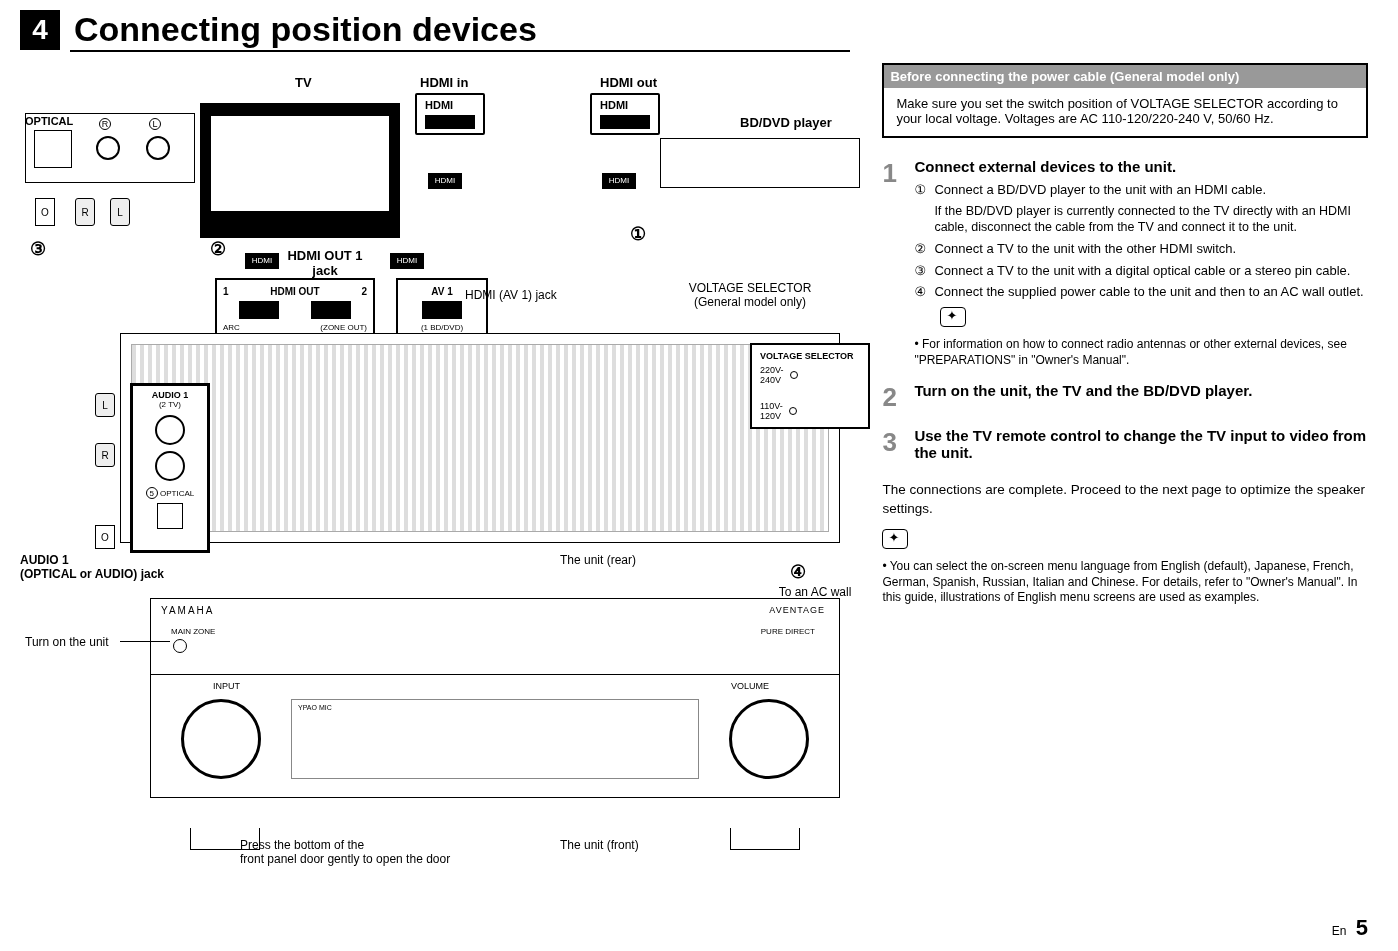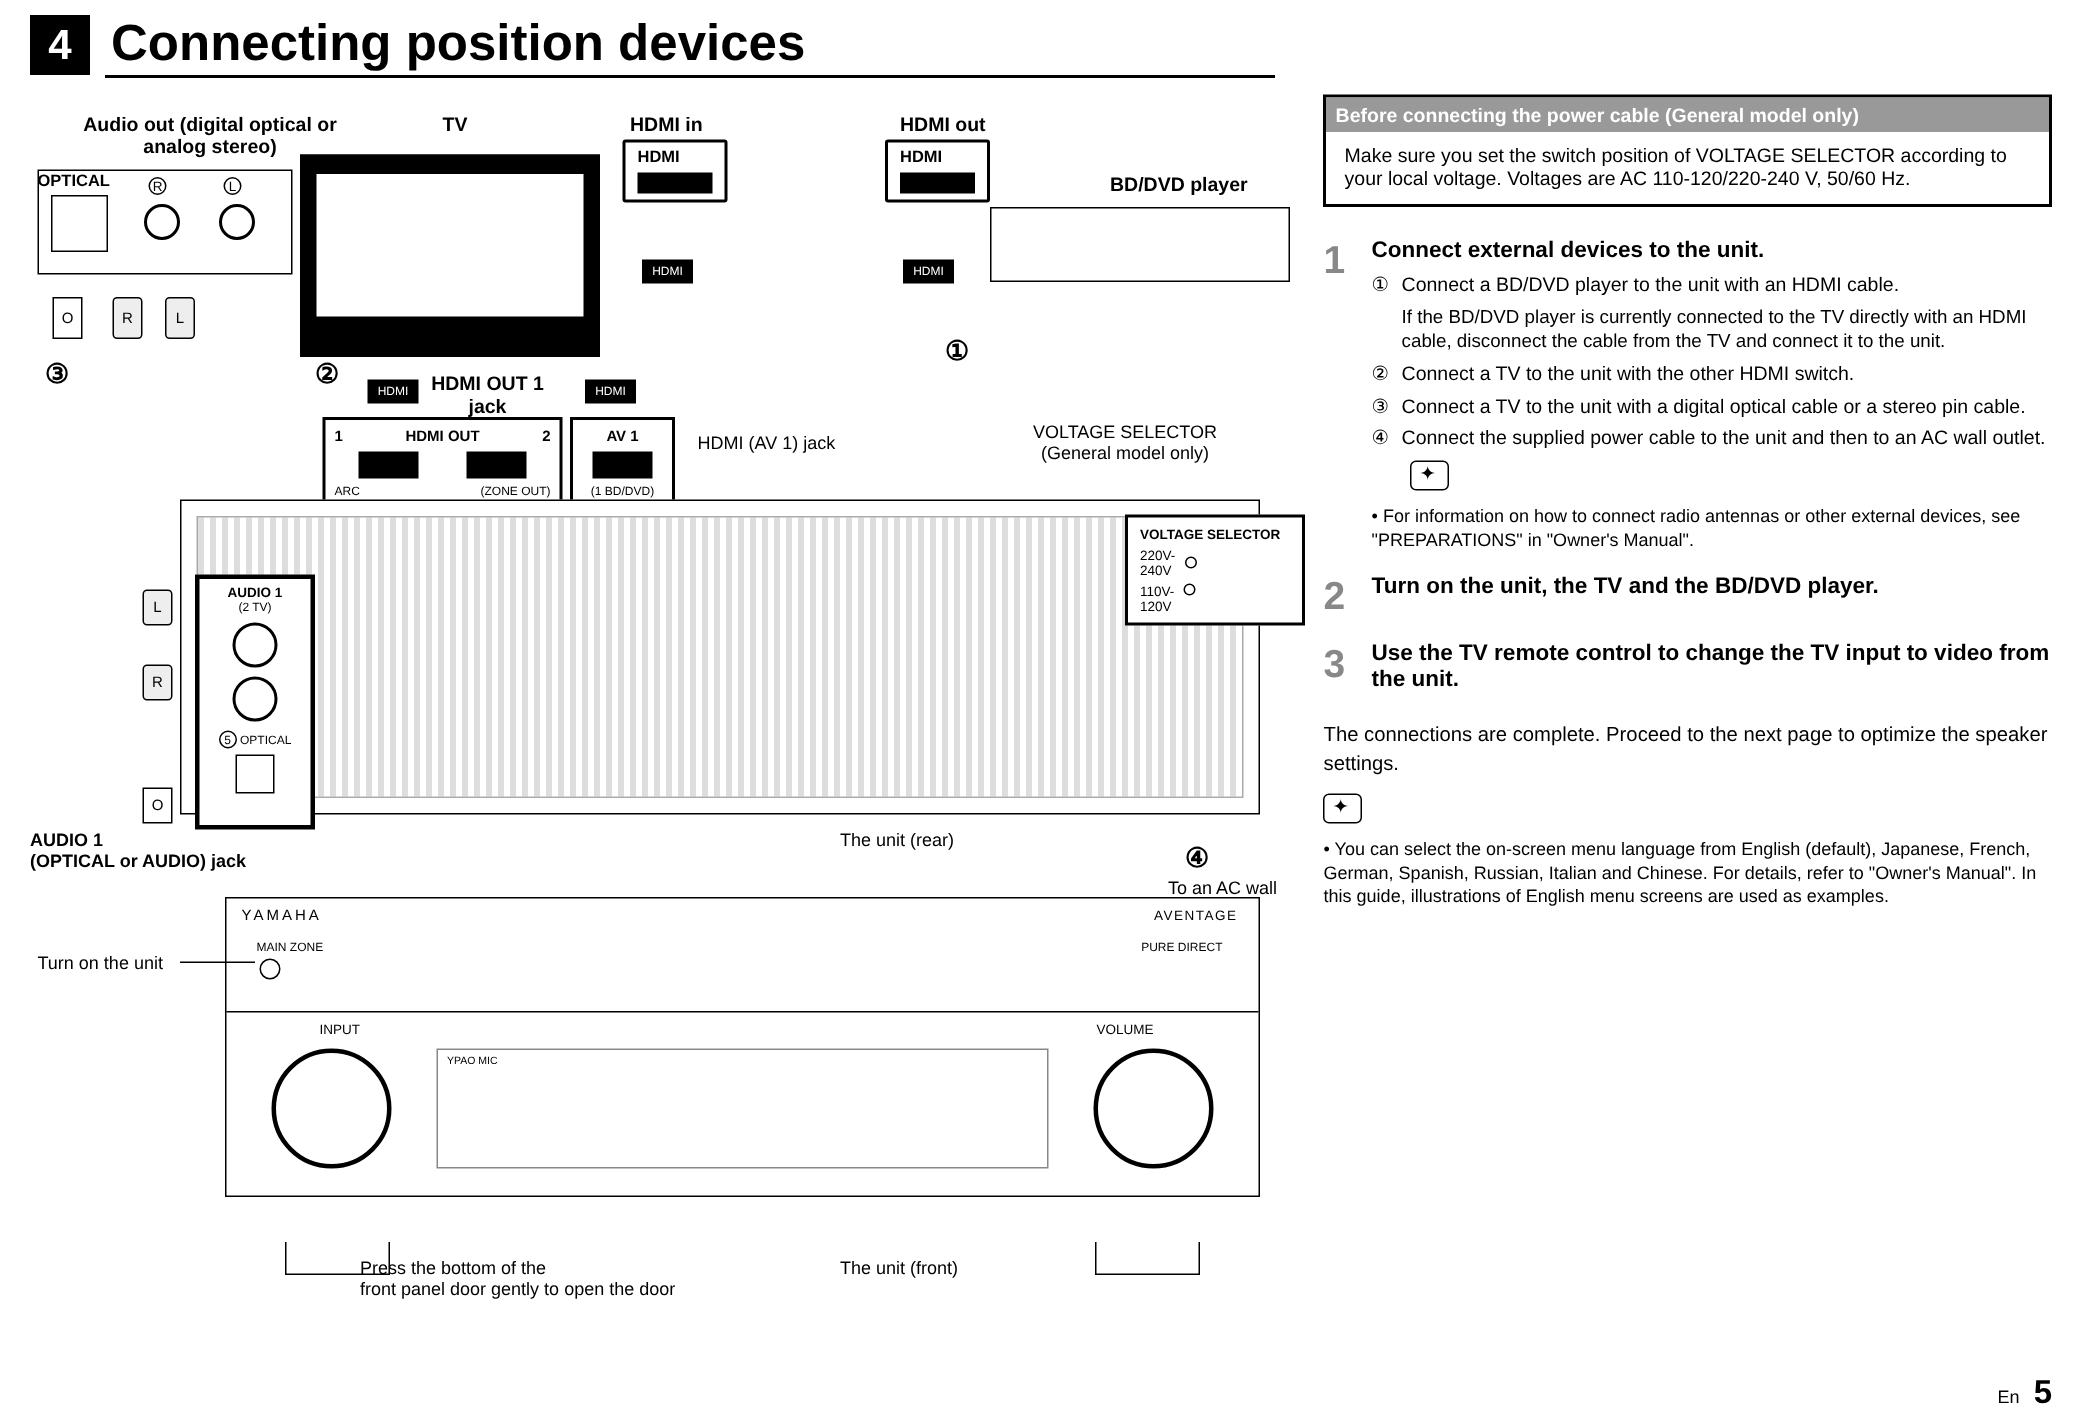--- a/index.html
+++ b/index.html
@@ -100,22 +100,20 @@
   <div class="step-badge">4</div>
   <div class="title">Connecting position devices</div>
 </div>
 <div class="title-rule"></div>
 
 <div class="main">
 
   <div class="left-col">
     <div class="diagram-area">
 
-      <div class="lbl" style="left: 20px; top: 12px; width: 200px; white-space: pre-line;">Audio out (digital optical or
-analog stereo)</div>
       <div class="lbl" style="left:275px;top:12px;">TV</div>
       <div class="lbl" style="left:400px;top:12px;">HDMI in</div>
       <div class="lbl" style="left:580px;top:12px;">HDMI out</div>
 
       <div class="hdmi-tag" style="left:395px;top:30px;">
         <span>HDMI</span>
         <div class="hdmi-port"></div>
       </div>
       <div class="hdmi-tag" style="left:570px;top:30px;">
         <span>HDMI</span>
@@ -163,38 +161,38 @@
         <div style="display:flex;justify-content:space-around;margin:4px 0;">
           <div style="width:40px;height:18px;background:#000;"></div>
           <div style="width:40px;height:18px;background:#000;"></div>
         </div>
         <div style="display:flex;justify-content:space-between;font-size:8px;">
           <span>ARC</span>
           <span>(ZONE OUT)</span>
         </div>
       </div>
 
-      <div class="callout-box" style="left:360px;top:215px;width:70px;">
+      <div class="callout-box" style="left:376px;top:215px;width:92px;">
         <div style="font-weight:bold;">AV 1</div>
         <div style="width:40px;height:18px;background:#000;margin:4px auto;"></div>
         <div style="font-size:8px;text-align:center;">(1 BD/DVD)</div>
       </div>
       <div class="lbl small" style="left:445px;top:225px;">HDMI (AV 1) jack</div>
       <div class="lbl small" style="left:640px;top:218px;width:180px;text-align:center;white-space:pre-line;">VOLTAGE SELECTOR
 (General model only)</div>
 
       <div class="rearpanel" style="left:100px;top:270px;width:720px;">
         <div class="inner"></div>
       </div>
 
       <div class="voltage-tag" style="left:730px;top:280px;">
         <div style="font-weight:bold;font-size:9px;margin-bottom:4px;">VOLTAGE SELECTOR</div>
         <div style="display:flex;align-items:center;gap:6px;white-space:pre-line;"><span style="white-space: pre-line;">220V-
 240V</span><span style="width:8px;height:8px;border:1px solid #000;border-radius:50%;display:inline-block;"></span></div>
-        <div style="display:flex;gap:6px;white-space:pre-line;margin-top:4px;"><span style="white-space: pre-line;">110V-
+        <div style="display:flex;align-items:center;gap:6px;white-space:pre-line;margin-top:16px;"><span style="white-space: pre-line;">110V-
 120V</span><span style="width:8px;height:8px;border:1px solid #000;border-radius:50%;display:inline-block;"></span></div>
       </div>
 
       <div class="zoom-box" style="left:110px;top:320px;width:80px;height:170px;padding:4px;">
         <div style="font-size:9px;font-weight:bold;text-align:center;">AUDIO 1</div>
         <div style="font-size:8px;text-align:center;">(2 TV)</div>
         <div class="jack" style="position:relative;margin:6px auto;width:30px;height:30px;"></div>
         <div class="jack" style="position:relative;margin:6px auto;width:30px;height:30px;"></div>
         <div style="font-size:8px;text-align:center;">
           <span class="circ" style="width:12px;height:12px;line-height:11px;font-size:8px;">5</span>

